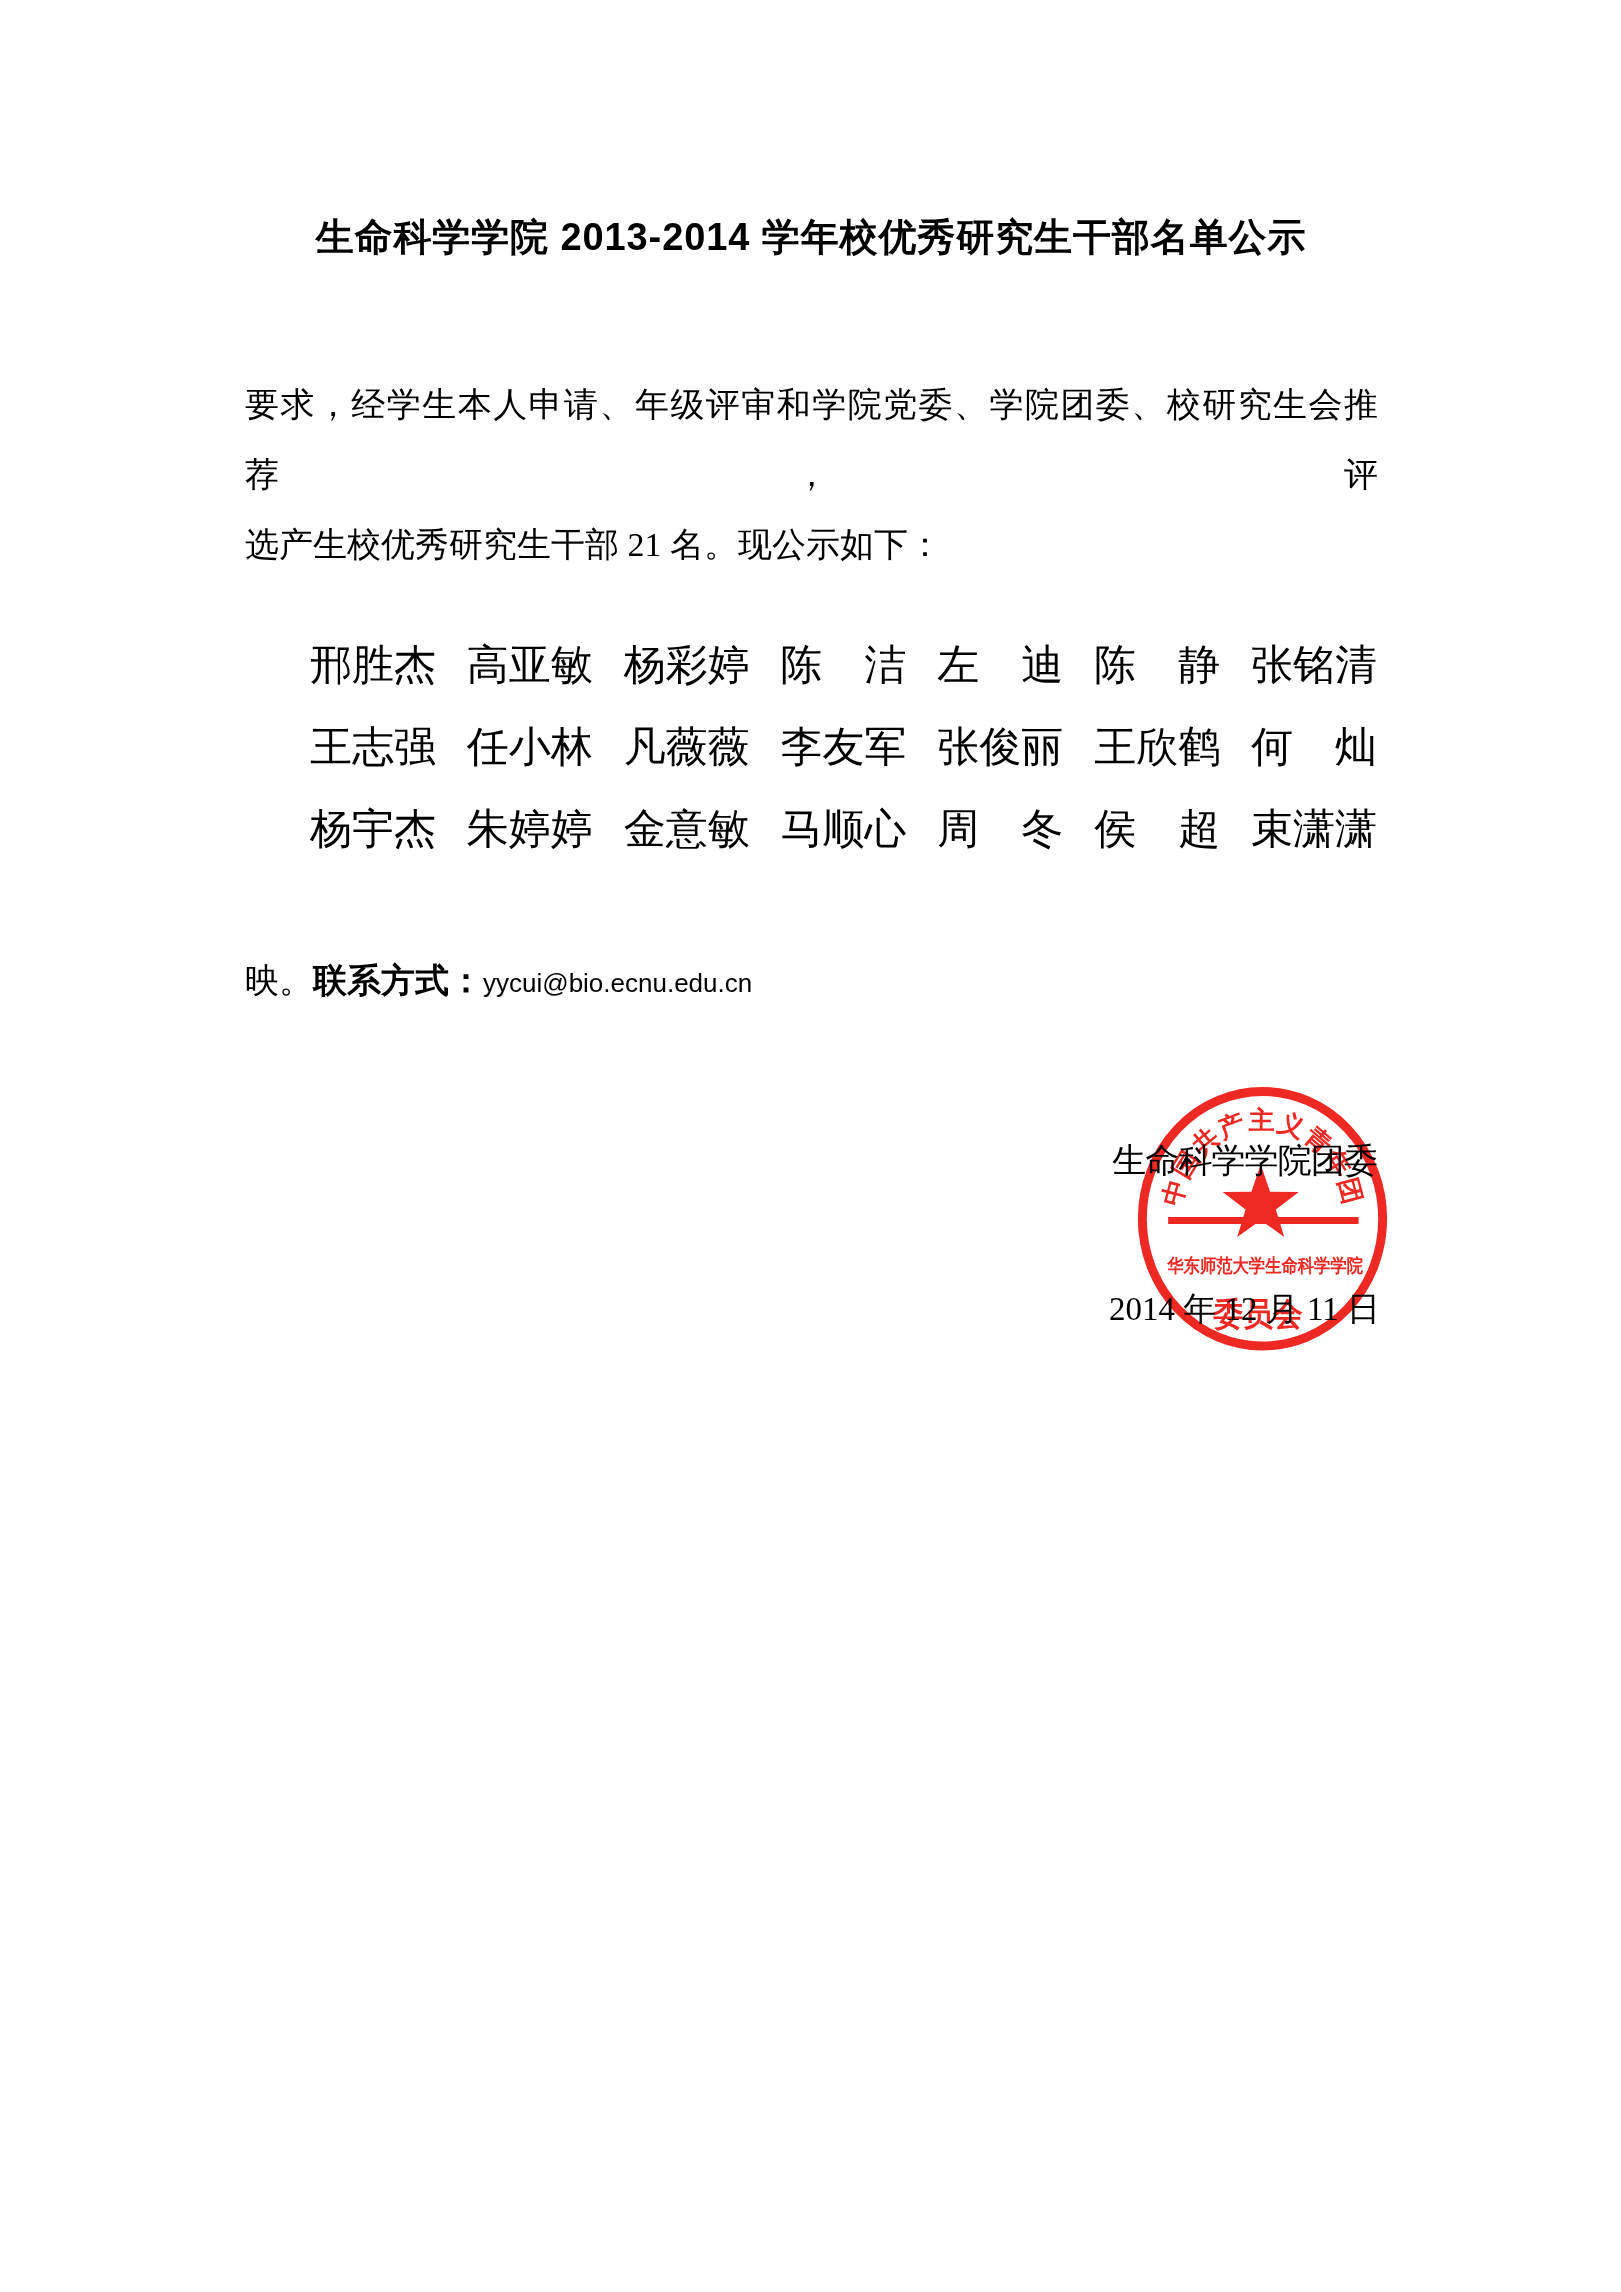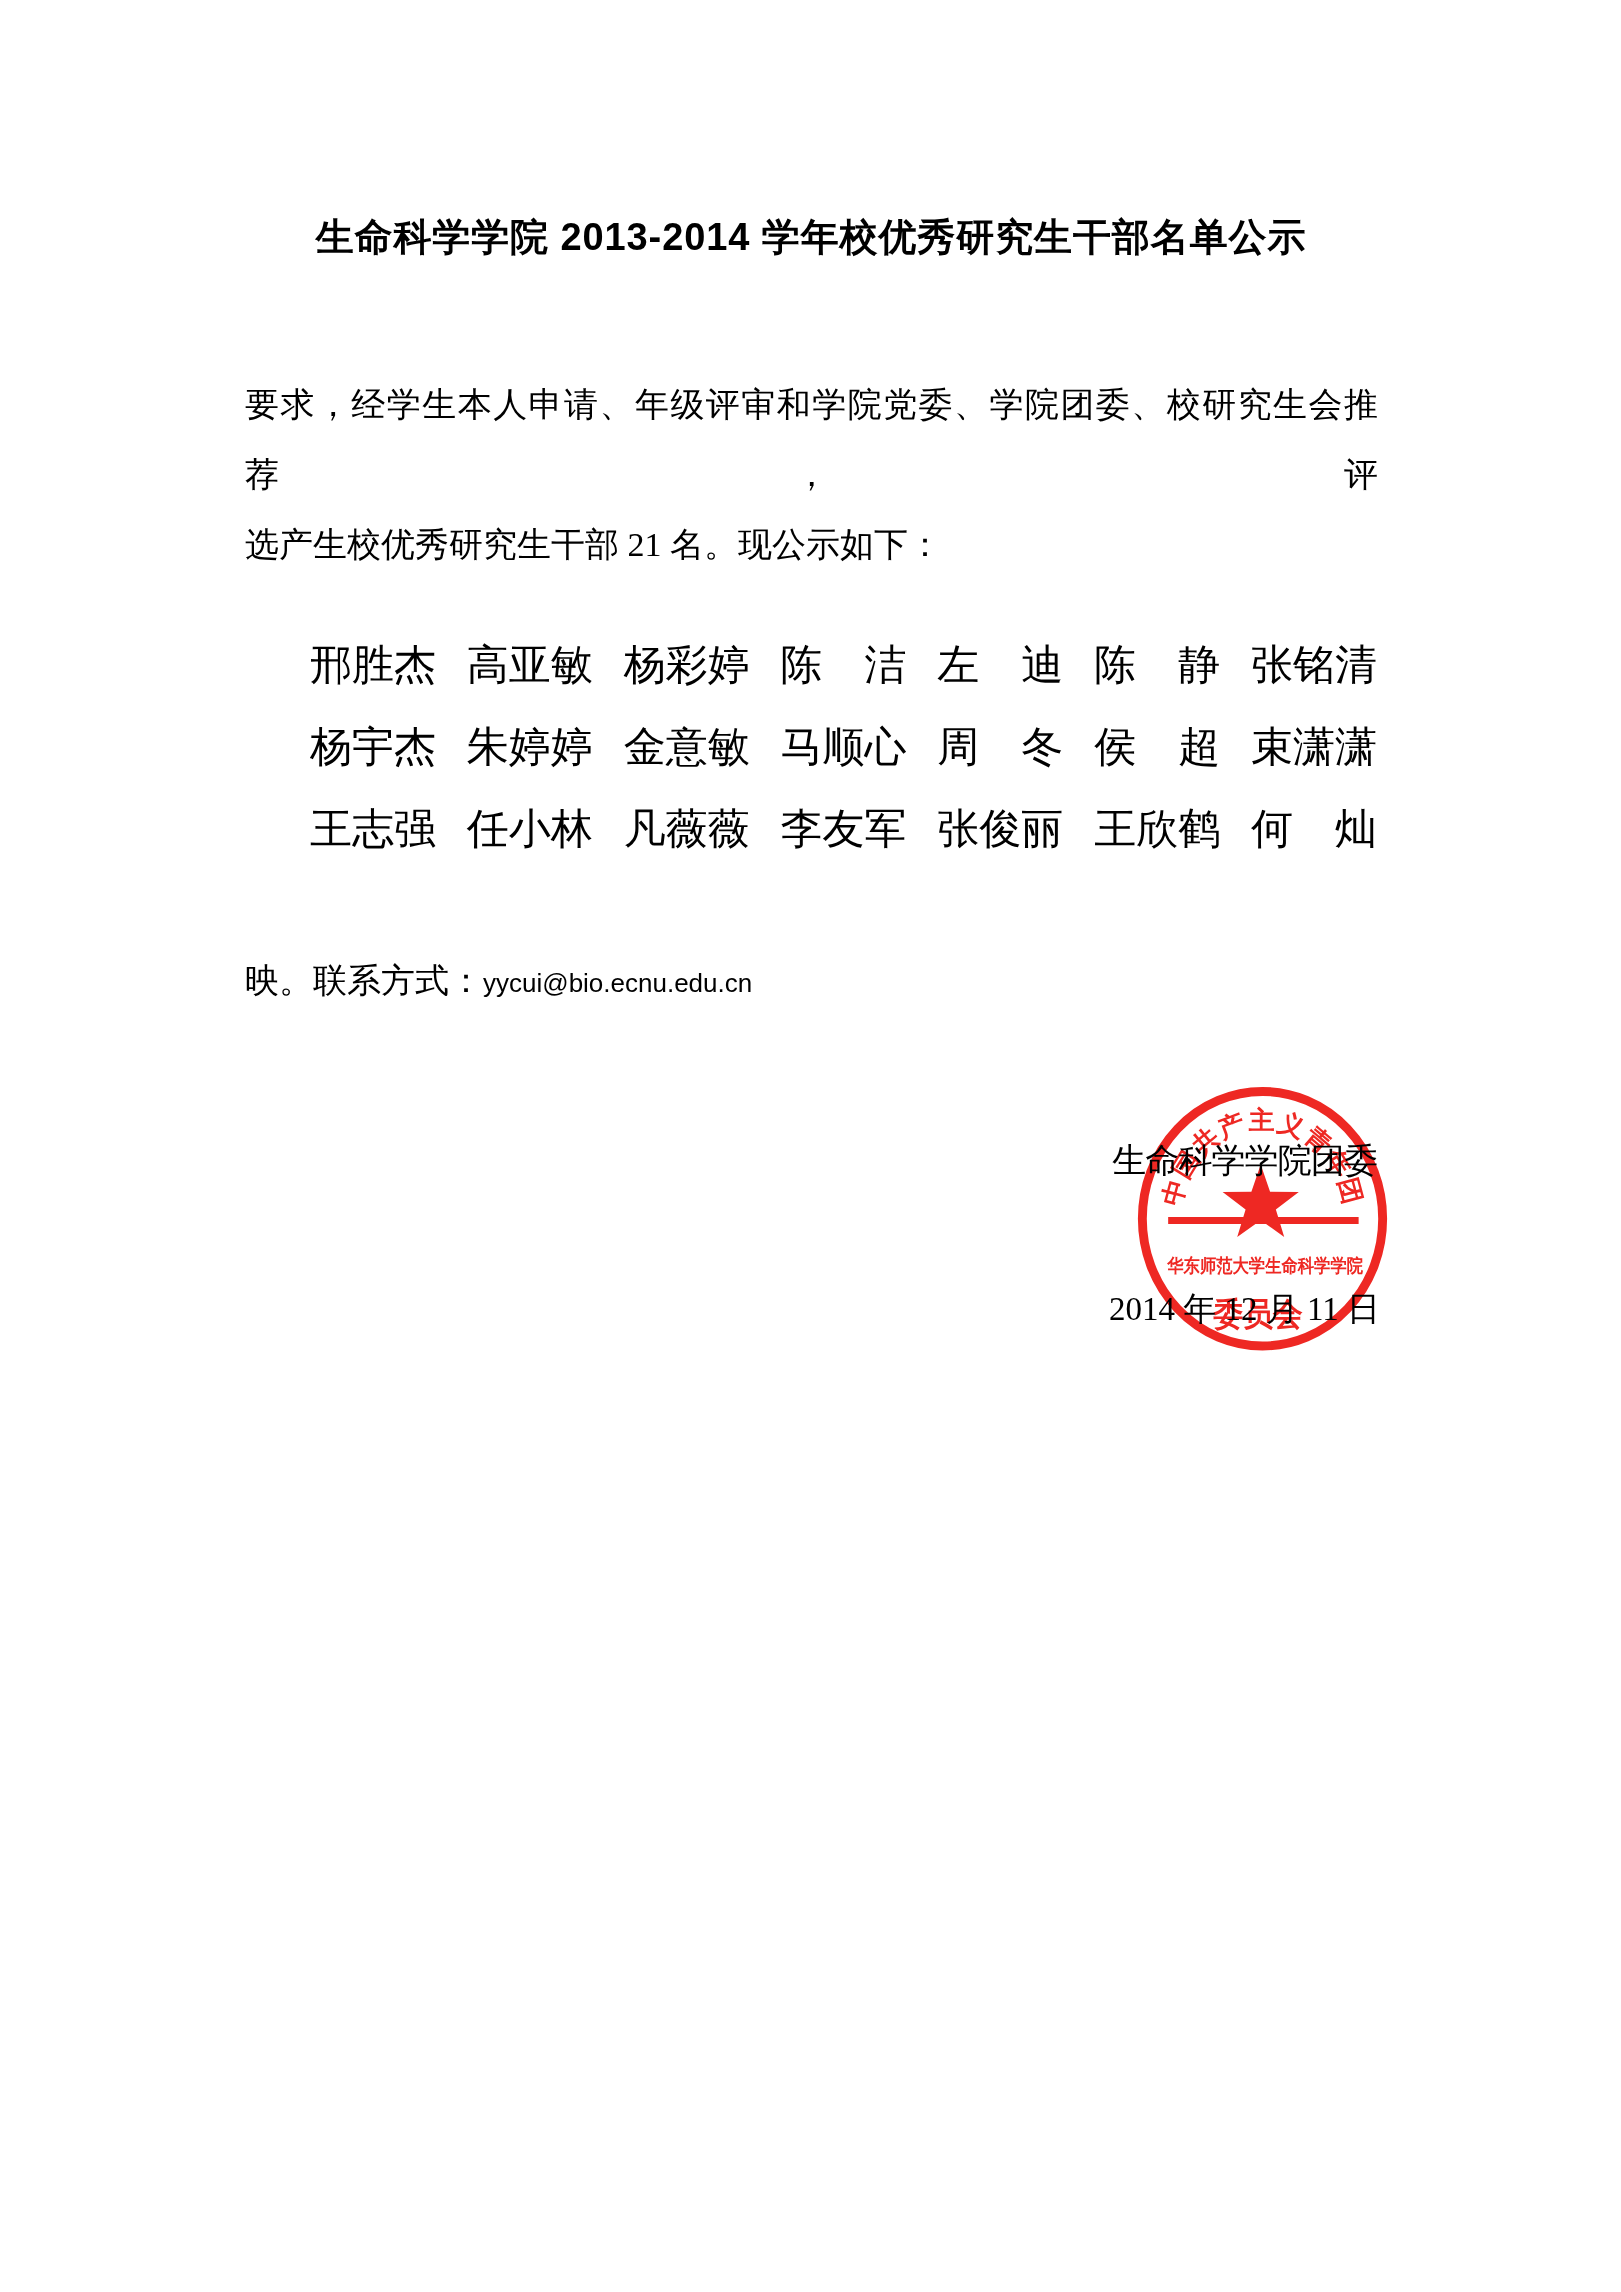--- a/index.html
+++ b/index.html
@@ -39,21 +39,21 @@
     left: 310px; top: 624px; width: 1067px;
     font-size: 42px;
   }
   .name-row {
     display: flex;
     justify-content: space-between;
     height: 82px;
     align-items: center;
   }
 
-  .contact-label { font-weight: 400; text-align: right; }
+  .contact-label { font-weight: 700; text-align: right; }
   .contact-email {
     font-family: Liberation Sans, sans-serif;
     font-size: 26px;
   }
 
   .sig-org {
     position: absolute;
     top: 1126px; right: 245px;
     font-size: 34px; line-height: 70px;
     letter-spacing: -0.9px;
@@ -100,36 +100,36 @@
     <div class="name-row">
       <span>邢胜杰</span>
       <span>高亚敏</span>
       <span>杨彩婷</span>
       <span>陈　洁</span>
       <span>左　迪</span>
       <span>陈　静</span>
       <span>张铭清</span>
     </div>
     <div class="name-row">
+      <span>王志强</span>
+      <span>任小林</span>
+      <span>凡薇薇</span>
+      <span>李友军</span>
+      <span>张俊丽</span>
+      <span>王欣鹤</span>
+      <span>何　灿</span>
+    </div>
+    <div class="name-row">
       <span>杨宇杰</span>
       <span>朱婷婷</span>
       <span>金意敏</span>
       <span>马顺心</span>
       <span>周　冬</span>
       <span>侯　超</span>
       <span>束潇潇</span>
-    </div>
-    <div class="name-row">
-      <span>王志强</span>
-      <span>任小林</span>
-      <span>凡薇薇</span>
-      <span>李友军</span>
-      <span>张俊丽</span>
-      <span>王欣鹤</span>
-      <span>何　灿</span>
     </div>
   </div>
 
   <div class="para para-objection">
     <div>
       <span>映。</span><span class="contact-label">联系方式：</span><span class="contact-email">yycui@bio.ecnu.edu.cn</span>
     </div>
   </div>
 
   <div class="sig-org">生命科学学院团委</div>

